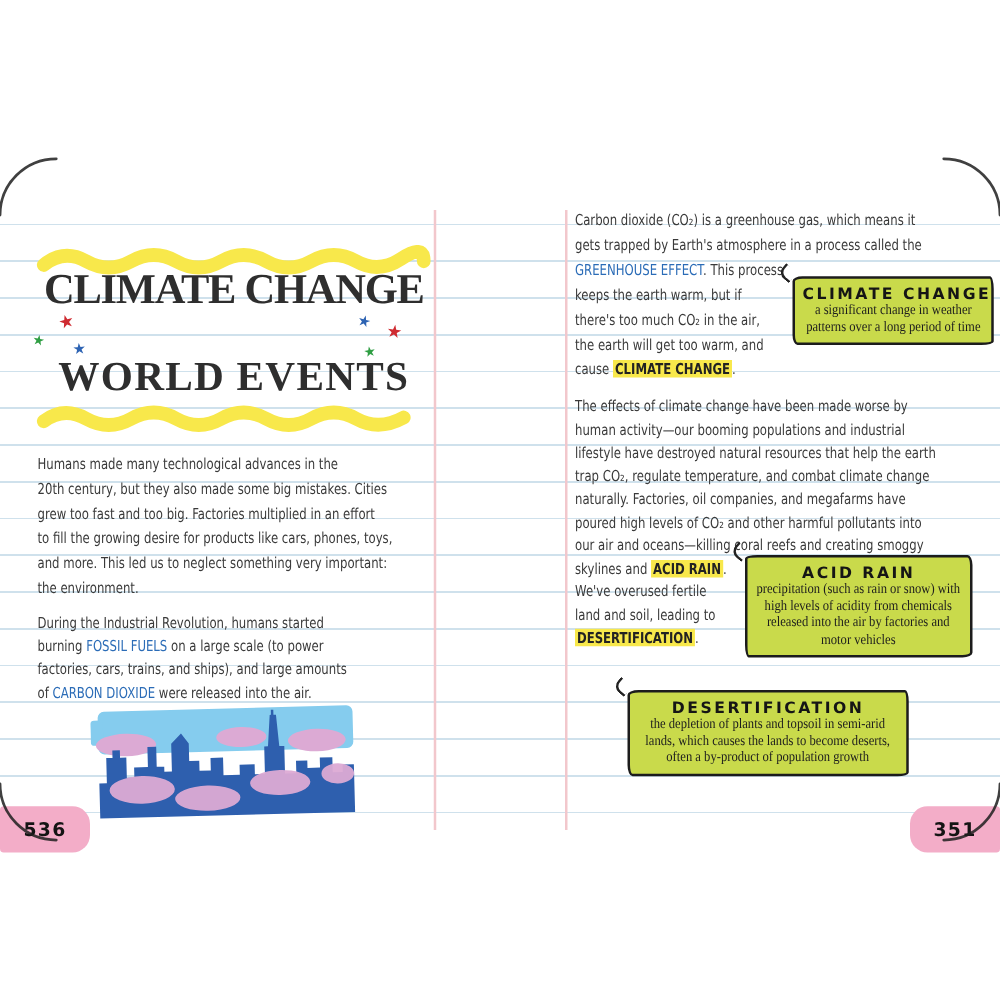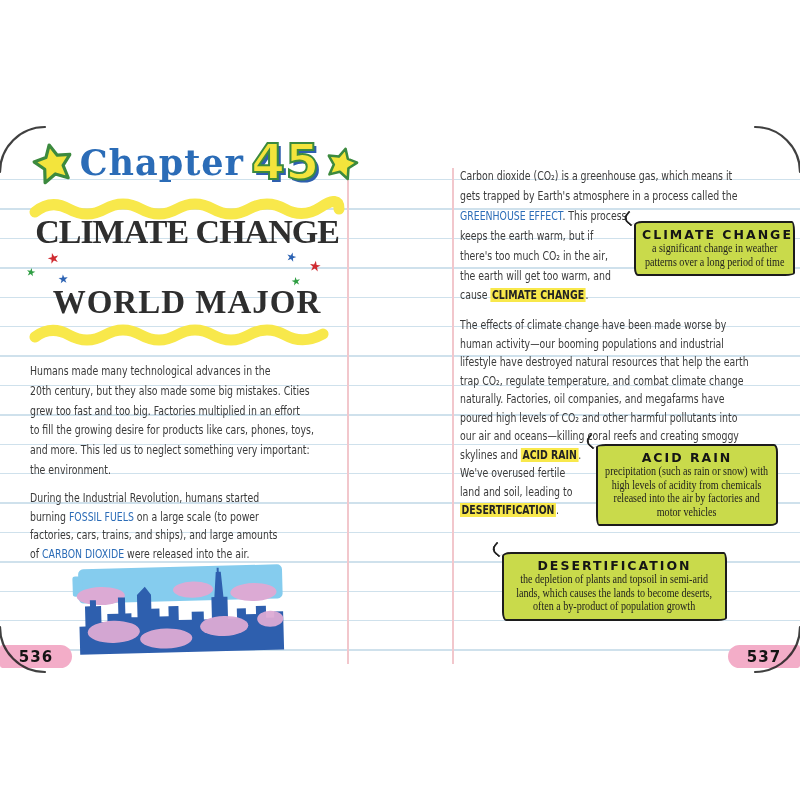--- a/index.html
+++ b/index.html
@@ -56,58 +56,48 @@
   .defbox::before{content:"";position:absolute;left:-12px;top:-10px;width:10px;height:9px;
     border-left:2px solid #222;border-bottom:2px solid #222;border-bottom-left-radius:7px;transform:rotate(40deg);}
   #box1{left:634px;top:221px;width:161px;border-radius:8px 3px 10px 4px/4px 10px 3px 8px;}
   #box2{left:596px;top:444px;width:182px;border-radius:10px 4px 8px 3px/3px 8px 4px 10px;}
   #box3{left:502px;top:552px;width:225px;border-radius:9px 3px 9px 4px/4px 9px 3px 9px;}
   .defterm{font-weight:bold;font-size:12.5px;letter-spacing:2px;color:#151515;white-space:nowrap;}
   .defbody{font-family:"Liberation Serif",serif;font-size:11.5px;line-height:13.5px;color:#1d1d1d;
     width:114%;margin-left:-7%;transform:scaleX(0.877);transform-origin:50% 0;}
 
   
-  .ptab{position:absolute;top:645px;width:72px;height:23px;background:var(--tab_pink,#f3adc8);
+  .ptab{position:absolute;top:645px;width:72px;height:37px;background:var(--tab_pink,#f3adc8);
     display:flex;align-items:center;justify-content:center;font-weight:bold;font-size:15px;
     letter-spacing:1px;color:#141414;z-index:5;}
   #tab536{left:0;border-radius:3px 14px 14px 3px;}
   #tab537{left:728px;border-radius:14px 3px 3px 14px;}
 
   
   .skyline{position:absolute;left:73px;top:563px;width:216px;height:90px;transform:rotate(-1.5deg);z-index:2;}
   .sky{fill:var(--sky_blue,#85ccee);}
   .cloud{fill:var(--cloud_pink,#dcaad4);}
   .city{fill:var(--skyline_blue,#2e5fae);}
 </style>
 </head>
 <body>
 
 <div class="stage">
 
   <div class="ruling"></div>
   <div class="mline mline-left"></div>
   <div class="mline mline-right"></div>
 
-  <div class="chapter-row">
-    <svg class="bigstar" width="40" height="40" viewBox="0 0 20 20" style="transform:rotate(-12deg)">
-      <polygon points="10,0.8 12.9,6.6 19.2,7.5 14.7,12.2 15.9,18.8 10,15.6 4.1,18.8 5.3,12.2 0.8,7.5 7.1,6.6" fill="#f3e43c" stroke="#3c8a3e" stroke-width="1.6" stroke-linejoin="round"></polygon>
-    </svg>
-    <span class="chapter-word">Chapter</span>
-    <span class="chapter-num">45</span>
-    <svg class="bigstar" width="32" height="32" viewBox="0 0 20 20" style="transform:rotate(14deg)">
-      <polygon points="10,0.8 12.9,6.6 19.2,7.5 14.7,12.2 15.9,18.8 10,15.6 4.1,18.8 5.3,12.2 0.8,7.5 7.1,6.6" fill="#f3e43c" stroke="#3c8a3e" stroke-width="1.6" stroke-linejoin="round"></polygon>
-    </svg>
-  </div>
 
   <svg id="wavy1" class="wavy" viewBox="0 0 320 26">
     <path d="M8,16 Q24,3 42,13 T78,13 T114,13 T150,13 T186,13 T222,13 T258,13 T294,11 T312,13" fill="none" stroke="#f8e84b" stroke-width="11" stroke-linecap="round"></path>
   </svg>
 
   <div id="title1" class="title-line">CLIMATE CHANGE</div>
-  <div id="title3" class="title-line">WORLD MAJOR</div>
+  <div id="title3" class="title-line">WORLD EVENTS</div>
 
   <span id="ms1" class="mini-star">★</span>
   <span id="ms2" class="mini-star">★</span>
   <span id="ms3" class="mini-star">★</span>
   <span id="ms4" class="mini-star">★</span>
   <span id="ms5" class="mini-star">★</span>
   <span id="ms6" class="mini-star">★</span>
 
   <svg id="wavy2" class="wavy" viewBox="0 0 320 26">
     <path d="M8,15 Q24,3 42,13 T78,13 T114,13 T150,13 T186,13 T222,13 T258,13 T296,12" fill="none" stroke="#f8e84b" stroke-width="11" stroke-linecap="round"></path>
@@ -177,21 +167,21 @@
     <div class="defterm">ACID RAIN</div>
     <div class="defbody">precipitation (such as rain or snow) with high levels of acidity from chemicals released into the air by factories and motor vehicles</div>
   </div>
 
   <div id="box3" class="defbox">
     <div class="defterm">DESERTIFICATION</div>
     <div class="defbody">the depletion of plants and topsoil in semi-arid lands, which causes the lands to become deserts, often a by-product of population growth</div>
   </div>
 
   <div id="tab537" class="ptab">
-    <span>537</span>
+    <span>351</span>
   </div>
 
   <svg class="corners">
     <path d="M0,172 A45,45 0 0 1 45,127" fill="none" stroke="#1f1f1f" stroke-width="2.2" stroke-linecap="round" opacity="0.85"></path>
     <path d="M755,127 A45,45 0 0 1 800,172" fill="none" stroke="#1f1f1f" stroke-width="2.2" stroke-linecap="round" opacity="0.85"></path>
     <path d="M800,627 A45,45 0 0 1 755,672" fill="none" stroke="#1f1f1f" stroke-width="2.2" stroke-linecap="round" opacity="0.85"></path>
     <path d="M45,672 A45,45 0 0 1 0,627" fill="none" stroke="#1f1f1f" stroke-width="2.2" stroke-linecap="round" opacity="0.85"></path>
   </svg>
 
 </div>

